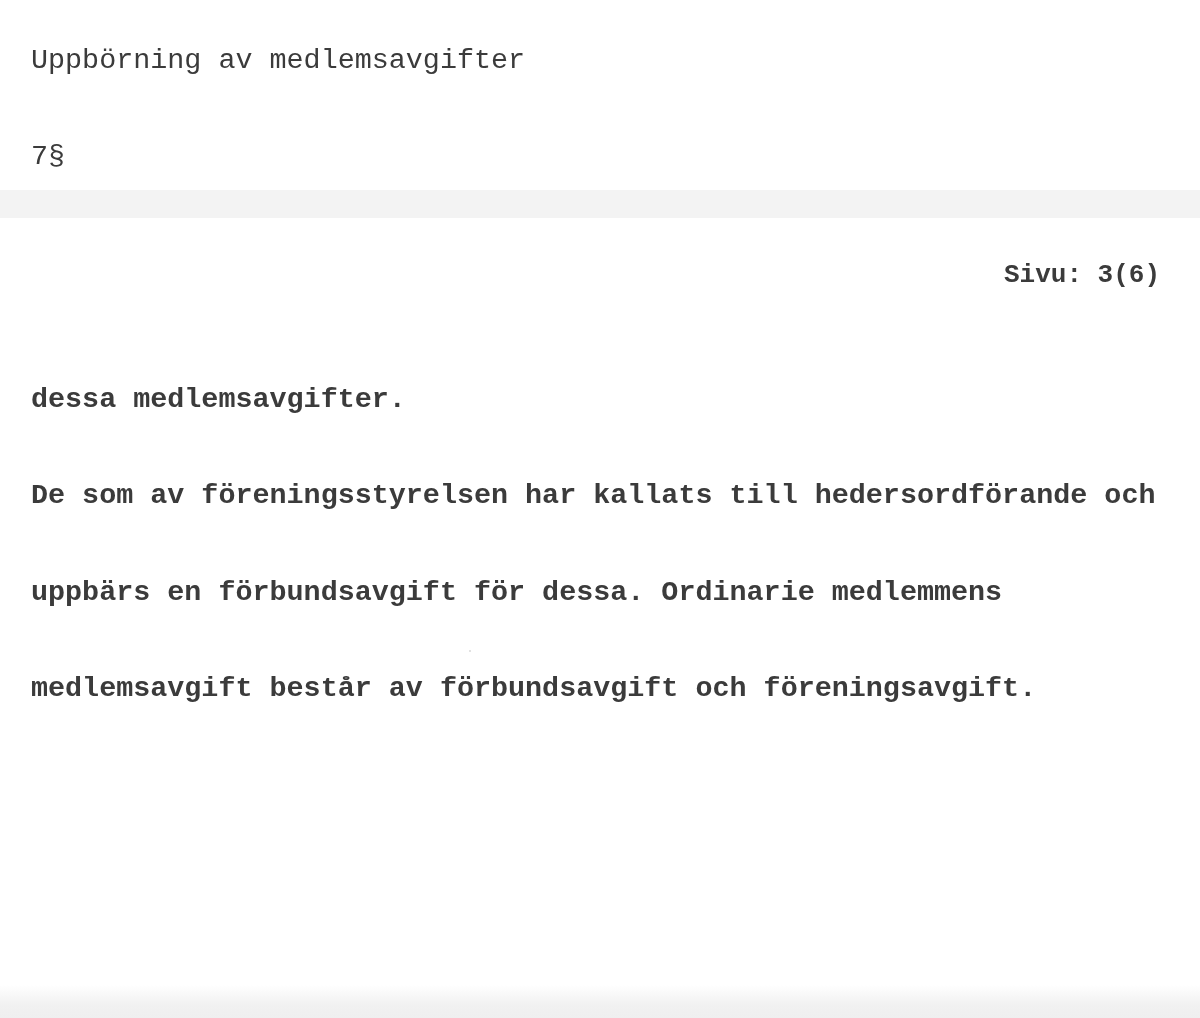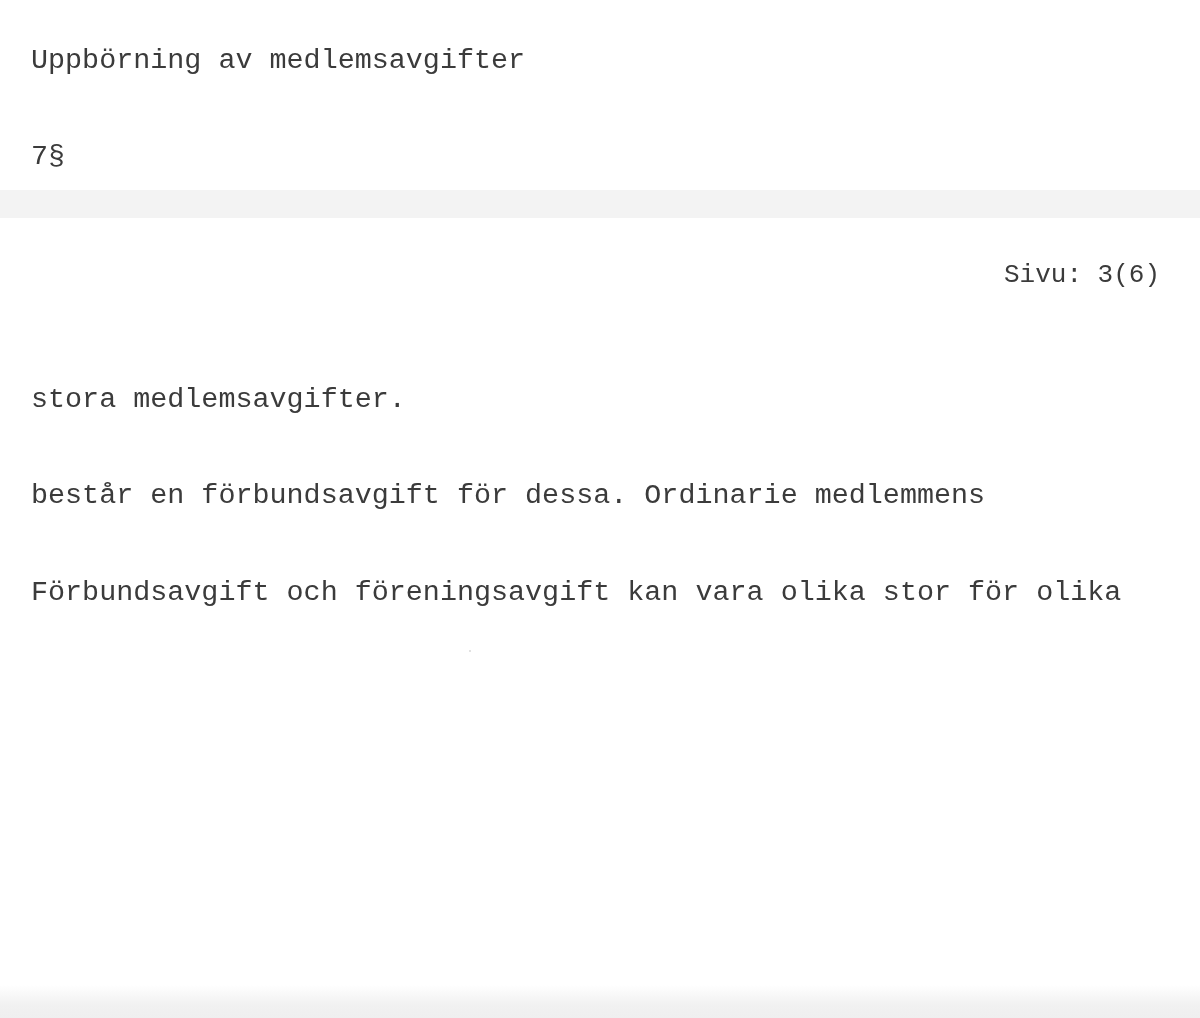--- a/index.html
+++ b/index.html
@@ -30,20 +30,21 @@
       position: absolute;
       top: 190px;
       left: 0;
       width: 1200px;
       height: 28px;
       background: #f3f3f3;
     }
     .page-bottom {
       top: 218px;
       height: 800px;
+      font-weight: bold;
     }
     .bottom-fade {
       position: absolute;
       left: 0;
       top: 985px;
       width: 1200px;
       height: 33px;
       background: linear-gradient(to bottom, rgba(243,243,243,0) 0%, #f1f1f1 60%, #efefef 100%);
     }
     .text-block {
@@ -93,23 +94,24 @@
     
   </div>
 </div>
 
 <div class="page-gap"></div>
 
 <div class="page page-bottom">
   <div class="page-number">Sivu: 3(6)</div>
 
   <div class="text-block bottom-block">
-    <span class="line">stora medlemsavgifter.</span>
-    <span class="line">består en förbundsavgift för dessa. Ordinarie medlemmens</span>
-    <span class="line">Förbundsavgift och föreningsavgift kan vara olika stor för olika</span>
+    <span class="line">dessa medlemsavgifter.</span>
+    <span class="line">De som av föreningsstyrelsen har kallats till hedersordförande och</span>
+    <span class="line">uppbärs en förbundsavgift för dessa. Ordinarie medlemmens</span>
+    <span class="line">medlemsavgift består av förbundsavgift och föreningsavgift.</span>
     
     
     
     
     
     
     
     
     
     

